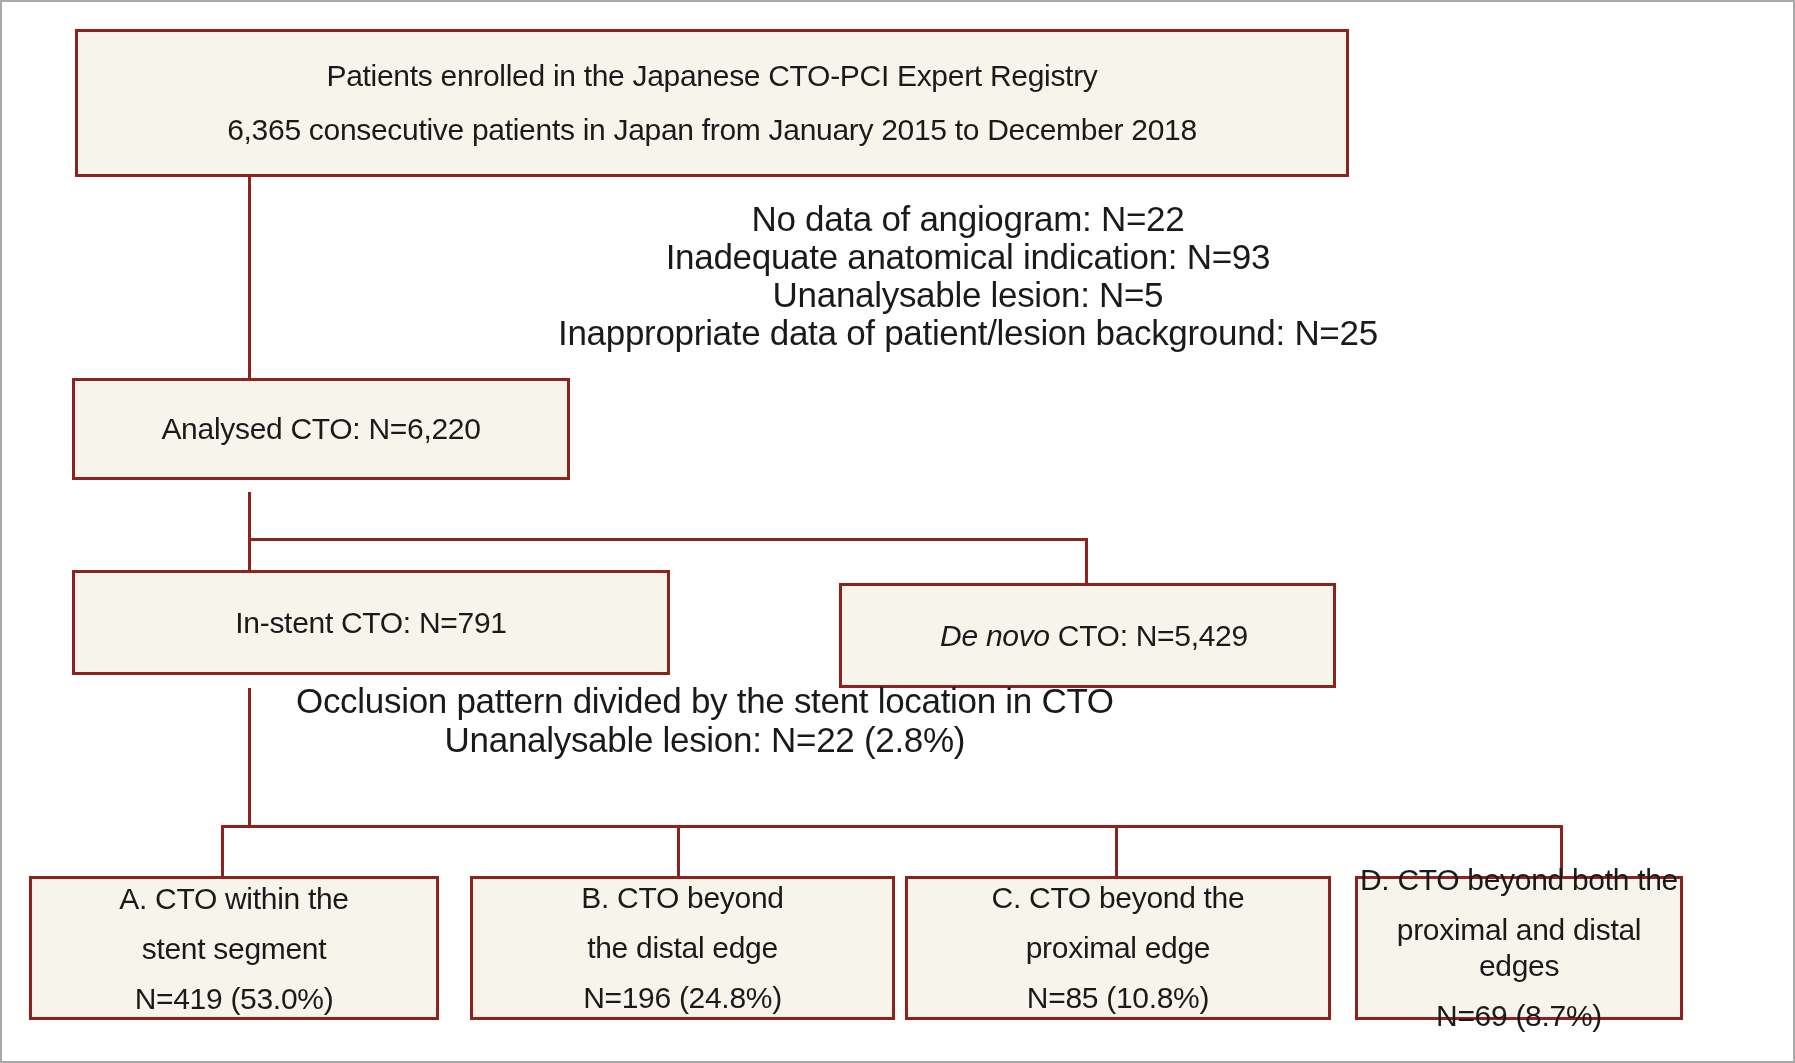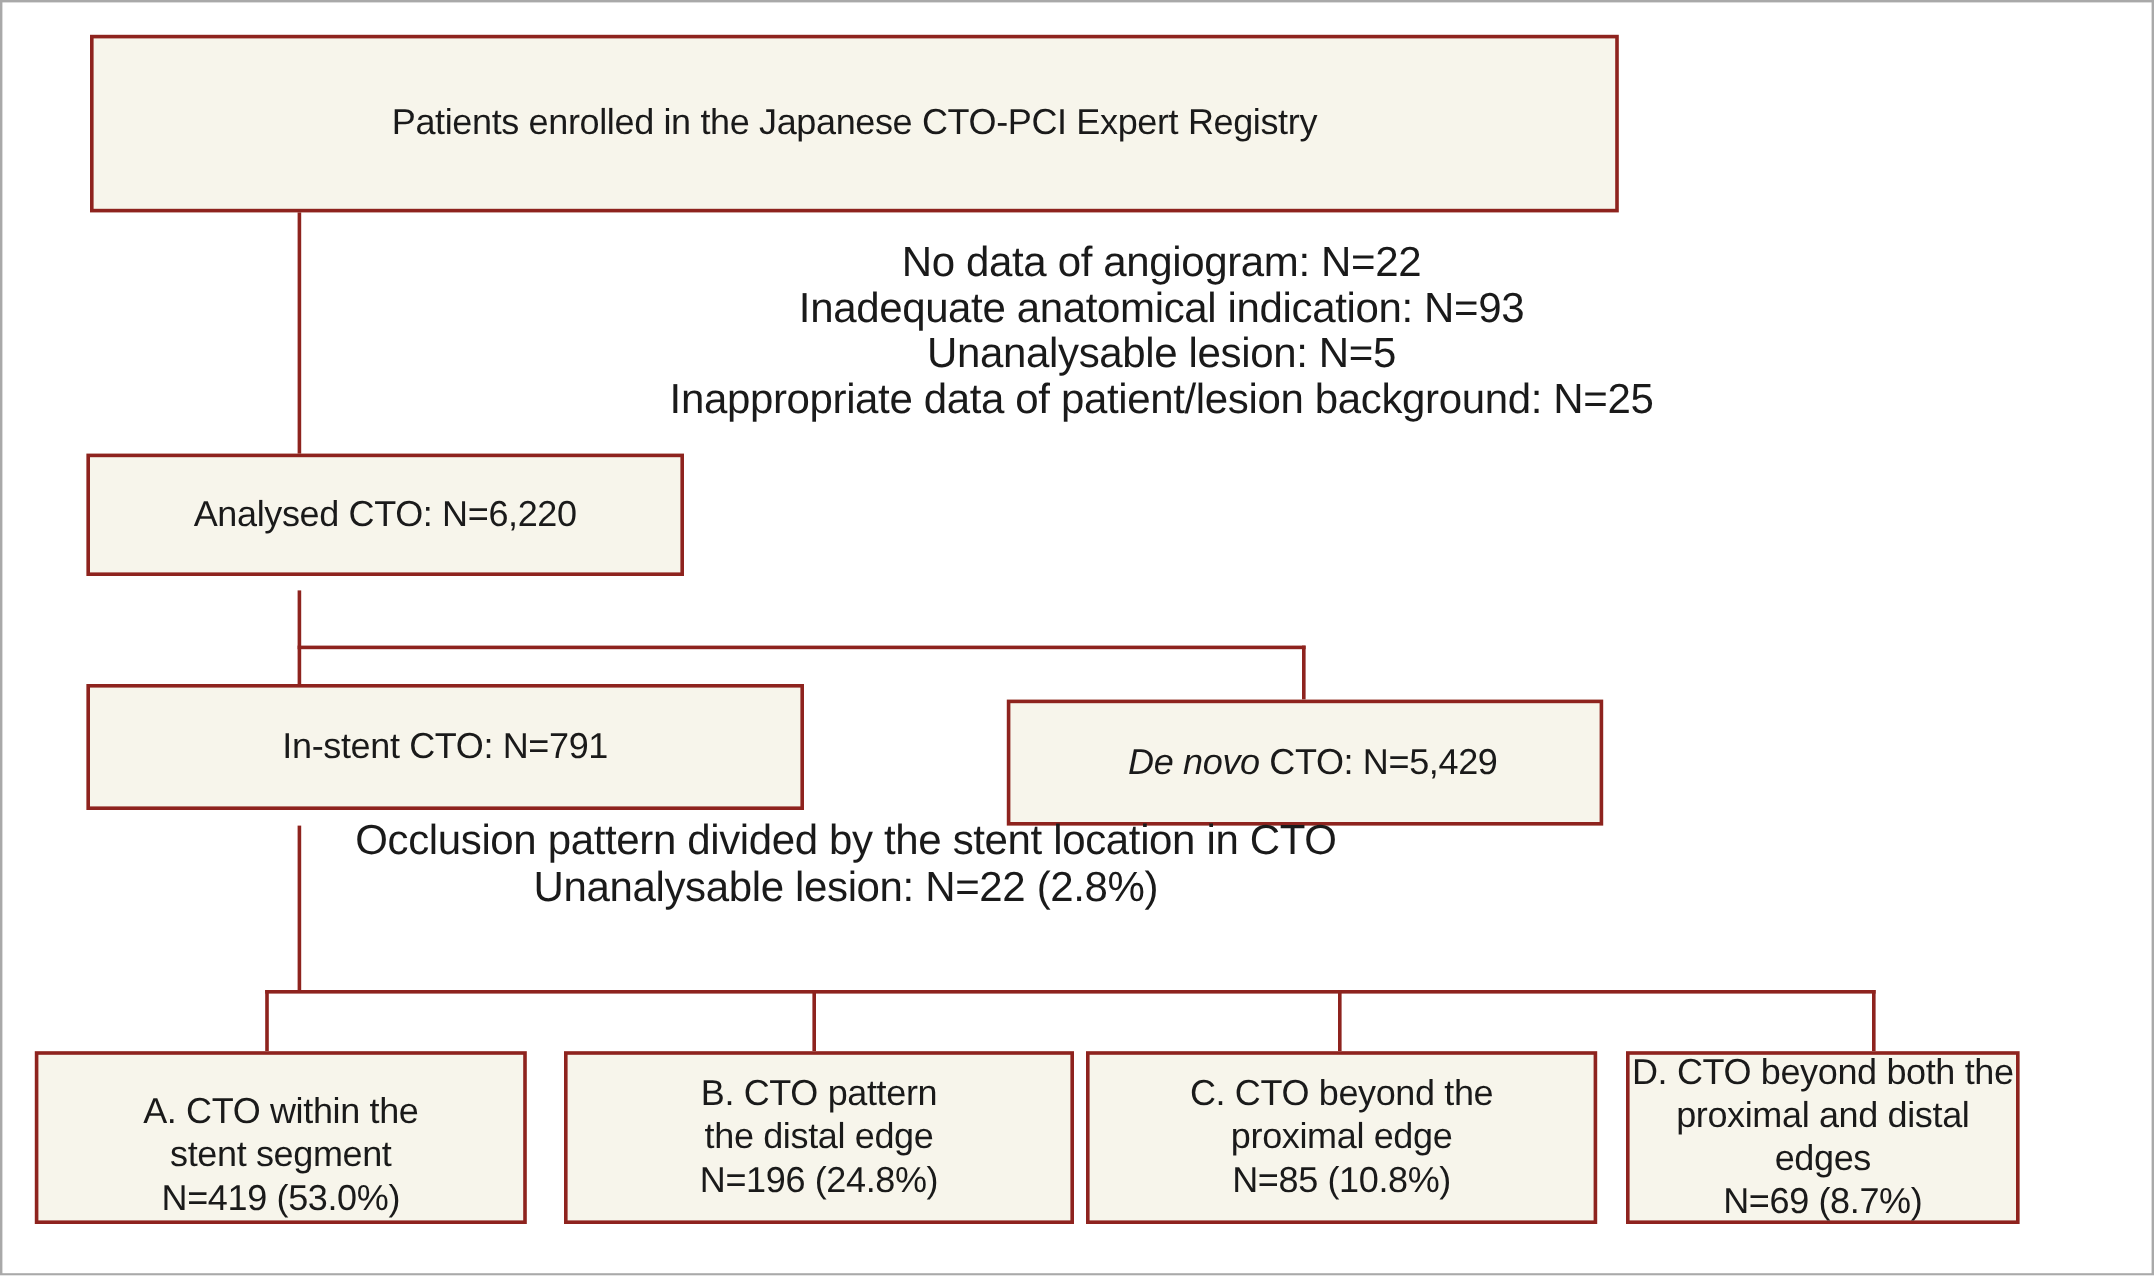--- a/index.html
+++ b/index.html
@@ -24,20 +24,21 @@
     background: #f7f5eb;
     border: 3px solid #8e231e;
     box-sizing: border-box;
     display: flex;
     flex-direction: column;
     justify-content: center;
     align-items: center;
     text-align: center;
     font-size: 30px;
     line-height: 40px;
+    gap: 14px;
   }
   .line {
     position: absolute;
     background: #8e231e;
   }
   .note {
     position: absolute;
     font-size: 35px;
     line-height: 38px;
     text-align: center;
@@ -46,20 +47,21 @@
   .b3 { line-height: 36px; }
   .italic { font-style: italic; }
 </style>
 </head>
 <body>
 
 <div class="canvas">
 
   <div class="fbox" style="left:73px; top:27px; width:1274px; height:148px;">
     <div>Patients enrolled in the Japanese CTO-PCI Expert Registry</div>
+    <div>6,365 consecutive patients in Japan from January 2015 to December 2018</div>
   </div>
 
   <div class="line" style="left:246px; top:175px; width:3px; height:213px;"></div>
 
   <div class="note" style="left:556px; top:198px;">
     <div>No data of angiogram: N=22</div>
     <div>Inadequate anatomical indication: N=93</div>
     <div>Unanalysable lesion: N=5</div>
     <div>Inappropriate data of patient/lesion background: N=25</div>
   </div>
@@ -96,21 +98,21 @@
   <div class="line" style="left:1113px; top:823px; width:3px; height:51px;"></div>
   <div class="line" style="left:1558px; top:823px; width:3px; height:51px;"></div>
 
   <div class="fbox b3" style="left:27px; top:874px; width:410px; height:144px;justify-content:flex-end;">
     <div>A. CTO within the</div>
     <div>stent segment</div>
     <div>N=419 (53.0%)</div>
   </div>
 
   <div class="fbox b3" style="left:468px; top:874px; width:425px; height:144px;">
-    <div>B. CTO pattern</div>
+    <div>B. CTO beyond</div>
     <div>the distal edge</div>
     <div>N=196 (24.8%)</div>
   </div>
 
   <div class="fbox b3" style="left:903px; top:874px; width:426px; height:144px;">
     <div>C. CTO beyond the</div>
     <div>proximal edge</div>
     <div>N=85 (10.8%)</div>
   </div>
 

